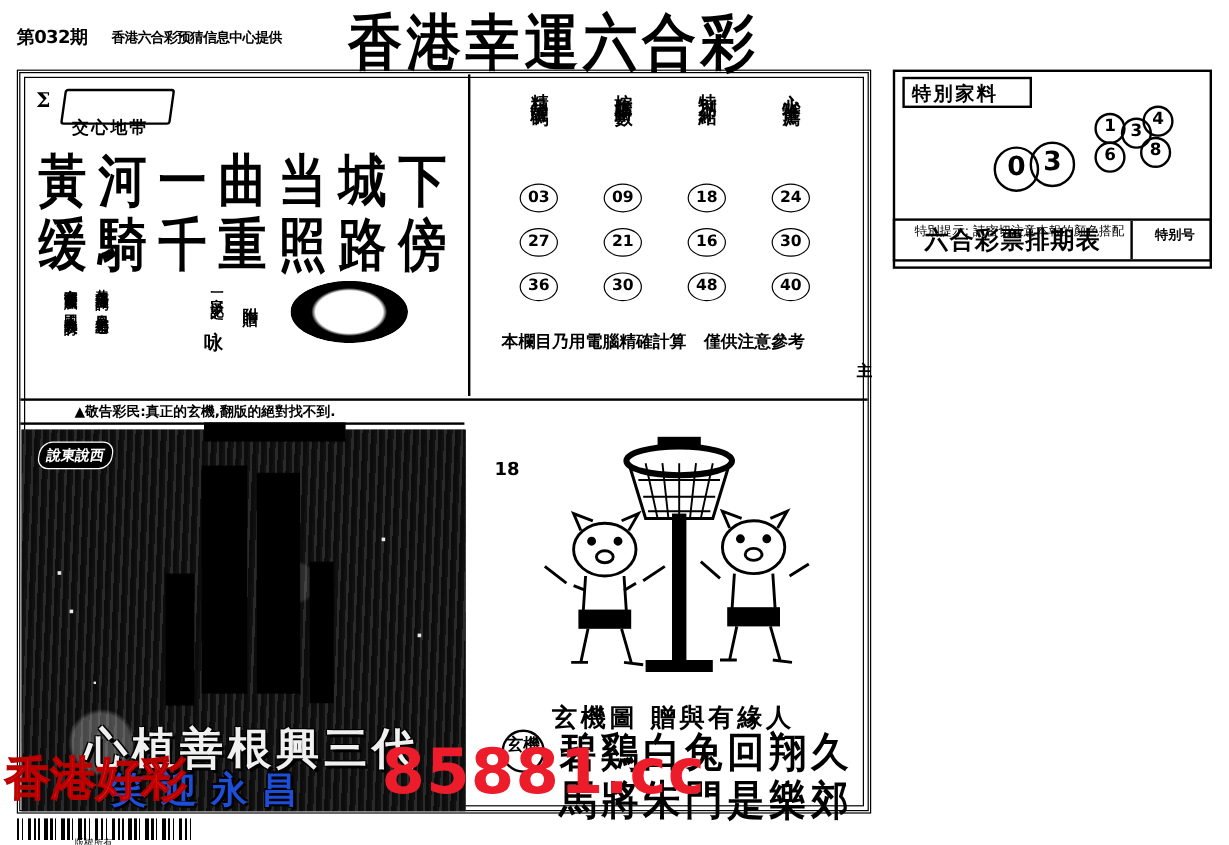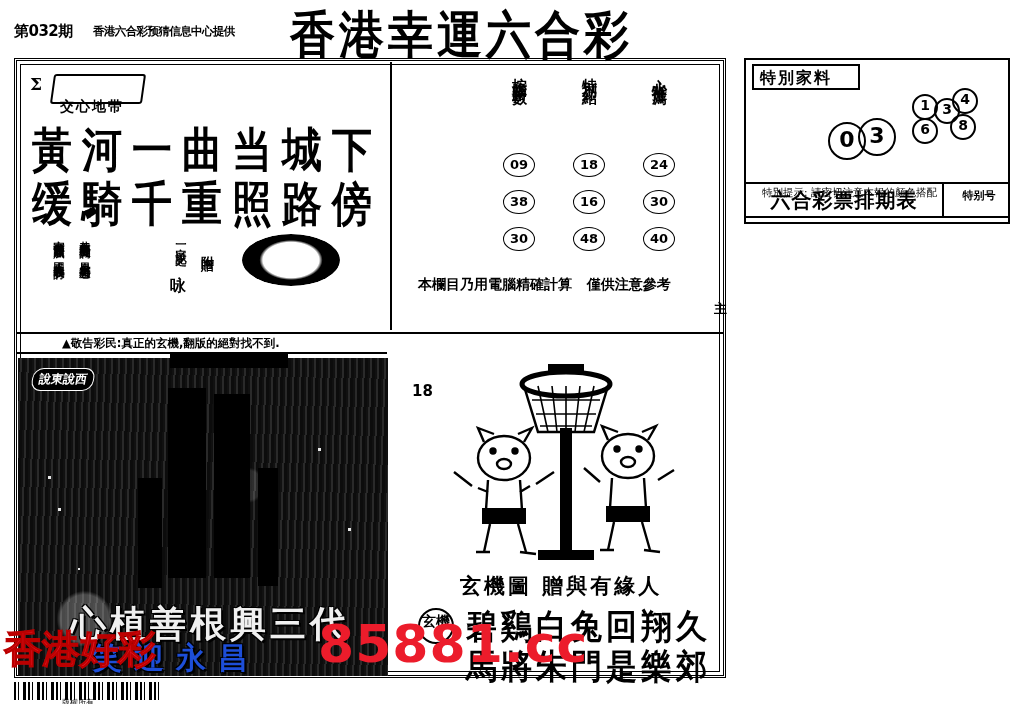--- a/index.html
+++ b/index.html
@@ -166,21 +166,21 @@
     position:absolute;left:92px;top:638px;font-size:30px;font-weight:bold;
     font-family:"DejaVu Serif",serif;letter-spacing:12px;color:#1d4ed8;
     text-shadow:2px 2px 0 #000,-1px -1px 0 #000,1px -1px 0 #000,-1px 1px 0 #000;
     white-space:nowrap;
   }
 
   
   .pagenum{position:absolute;left:412px;top:382px;font-size:15px;font-weight:bold;}
   .cartoon{position:absolute;left:420px;top:350px;width:300px;height:240px;}
   .caption{
-    position:absolute;left:460px;top:572px;font-size:21px;font-weight:bold;
+    position:absolute;left:460px;top:584px;font-size:21px;font-weight:bold;
     font-family:"DejaVu Serif",serif;letter-spacing:3px;white-space:nowrap;
   }
   .sideword{
     position:absolute;left:714px;top:300px;font-size:13px;font-weight:bold;
     font-family:"DejaVu Serif",serif;
   }
 
   
   .botbox{position:absolute;left:418px;top:604px;width:330px;height:74px;}
   .botcircle{
@@ -294,22 +294,28 @@
     </div>
     <div class="numcol" style="left:148px">
       <div class="chead">特別介紹</div>
       <div class="ball">18</div>
       <div class="ball">16</div>
       <div class="ball">48</div>
     </div>
     <div class="numcol" style="left:78px">
       <div class="chead">按膽路數</div>
       <div class="ball">09</div>
-      <div class="ball">38</div>
+      <div class="ball">21</div>
       <div class="ball">30</div>
+    </div>
+    <div class="numcol" style="left:8px">
+      <div class="chead">精品號碼</div>
+      <div class="ball">03</div>
+      <div class="ball">27</div>
+      <div class="ball">36</div>
     </div>
   </div>
   <div class="note">
     <span>本欄目乃用電腦精確計算</span>
     &nbsp;&nbsp;<span>僅供注意參考</span>
   </div>
 
   <div class="warn">▲敬告彩民:真正的玄機,翻版的絕對找不到.</div>
 
   <div class="photo">

